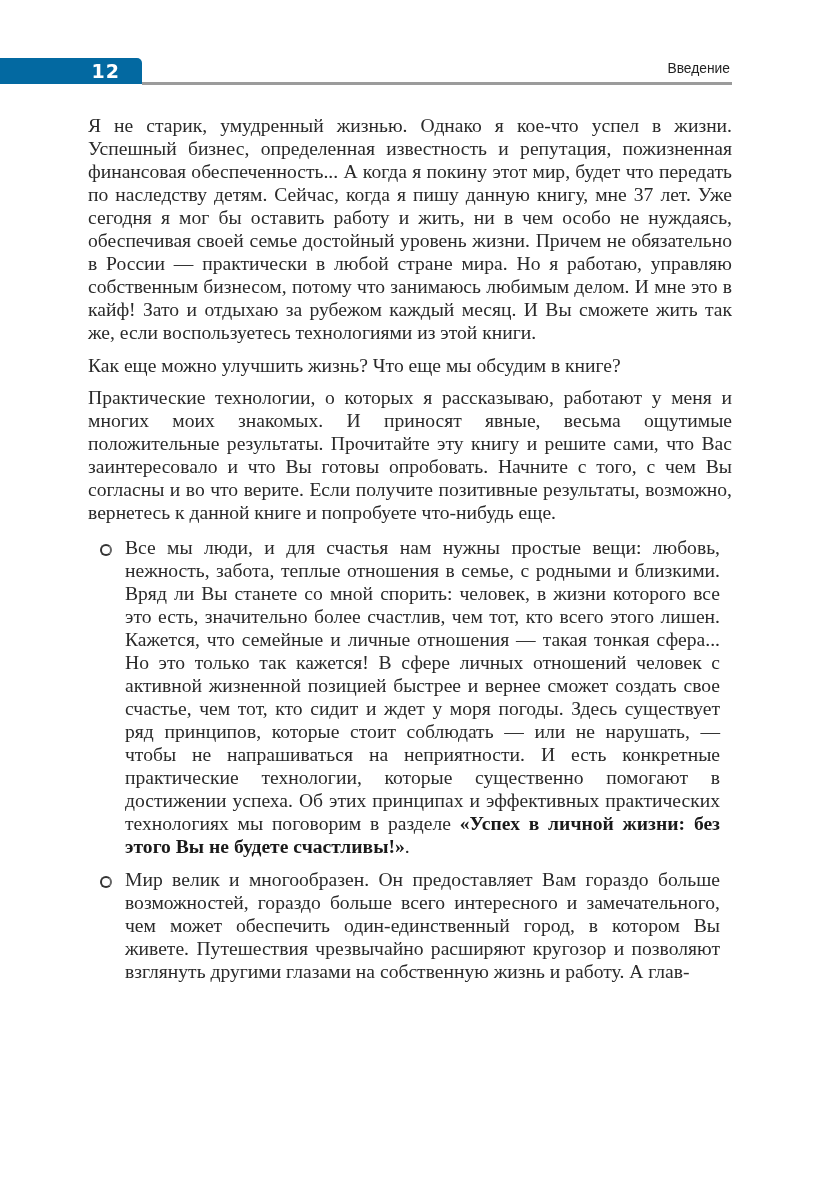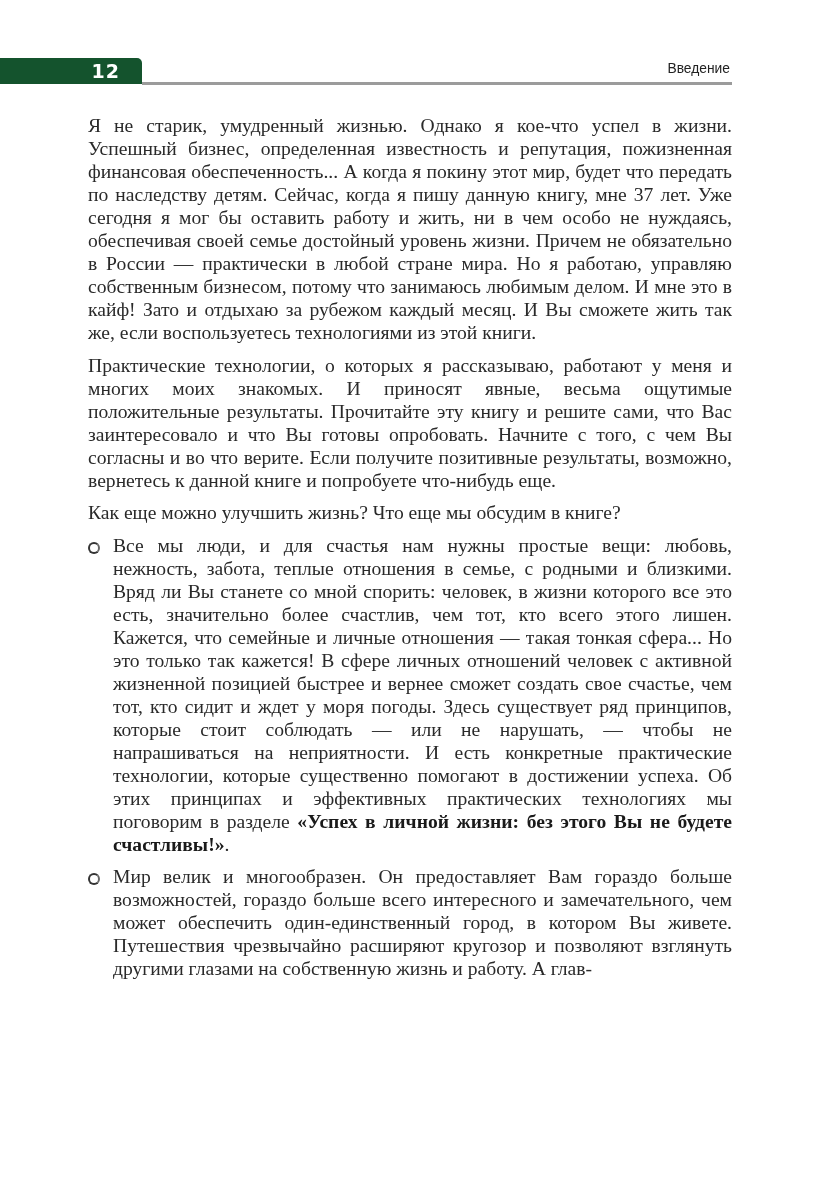--- a/index.html
+++ b/index.html
@@ -1,43 +1,43 @@
 <!DOCTYPE html>
 <html><head>
 <meta charset="utf-8">
 <style>
   html, body { margin: 0; padding: 0; background: #ffffff; }
   body { width: 819px; height: 1200px; position: relative; overflow: hidden; }
   .header { position: absolute; left: 0; top: 58px; width: 732px; height: 27px; }
-  .page-tab { position: absolute; left: 0; top: 0; width: 142px; height: 26px; background: #14532d; border-top-right-radius: 5px; }
+  .page-tab { position: absolute; left: 0; top: 0; width: 142px; height: 26px; background: #0369a1; border-top-right-radius: 5px; }
   .page-num { position: absolute; right: 22px; top: 2px; font-family: "DejaVu Sans", sans-serif; font-weight: bold; font-size: 19px; color: #ffffff; letter-spacing: 1px; }
   .rule { position: absolute; left: 142px; right: 0; bottom: 0; height: 3px; background: #9b9b9b; }
   .section-title { position: absolute; right: 2px; top: 1px; font-family: "Liberation Sans", sans-serif; font-size: 15px; color: #222; transform: scaleX(0.92); transform-origin: right; }
   .content { position: absolute; left: 88px; top: 114px; width: 644px; font-family: "Liberation Serif", serif; font-size: 19.6px; line-height: 23px; color: #2a2a2a; text-align: justify; hyphens: manual; }
   .content p { margin: 0 0 9.5px 0; }
-  .bullets { list-style: none; margin: 0; padding: 0; font-family: Liberation Serif, serif; }
+  .bullets { list-style: none; margin: 12px; padding: 0; font-family: Liberation Serif, serif; }
   .bullets li { position: relative; padding-left: 25px; margin-bottom: 9.5px; text-align: justify; }
   .bullet-icon { position: absolute; left: 0; top: 8px; width: 8px; height: 8px; border: 2.2px solid #333; border-radius: 50%; border-right-color: #666; }
   strong { font-weight: bold; color: #1a1a1a; }
 </style>
 </head>
 <body>
 
 <div class="header">
   <div class="page-tab">
     <span class="page-num">12</span>
   </div>
   <div class="rule"></div>
   <span class="section-title">Введение</span>
 </div>
 
 <div class="content">
   <p>Я не старик, умудренный жизнью. Однако я кое-что успел в жизни. Успешный бизнес, определенная известность и репутация, пожизненная финансовая обеспеченность... А когда я покину этот мир, будет что передать по наследству детям. Сейчас, когда я пишу данную книгу, мне 37 лет. Уже сегодня я мог бы оставить работу и жить, ни в чем особо не нуждаясь, обеспечивая своей семье достойный уровень жизни. Причем не обязательно в России — практически в любой стране мира. Но я работаю, управляю собственным бизнесом, потому что занимаюсь любимым делом. И мне это в кайф! Зато и отдыхаю за рубежом каждый месяц. И Вы сможете жить так же, если воспользуетесь технологиями из этой книги.</p>
+  <p>Как еще можно улучшить жизнь? Что еще мы обсудим в книге?</p>
   <p>Практические технологии, о которых я рассказываю, работают у меня и многих моих знакомых. И приносят явные, весьма ощутимые положительные результаты. Прочитайте эту книгу и решите сами, что Вас заинтересовало и что Вы готовы опробовать. Начните с того, с чем Вы согласны и во что верите. Если получите позитивные результаты, возможно, вернетесь к данной книге и попробуете что-нибудь еще.</p>
-  <p>Как еще можно улучшить жизнь? Что еще мы обсудим в книге?</p>
   <ul class="bullets">
     <li>
       <span class="bullet-icon"></span>
       <span>Все мы люди, и для счастья нам нужны простые вещи: любовь, нежность, забота, теплые отношения в семье, с родными и близкими. Вряд ли Вы станете со мной спорить: человек, в жизни которого все это есть, значительно более счастлив, чем тот, кто всего этого лишен. Кажется, что семейные и личные отношения — такая тонкая сфера... Но это только так кажется! В сфере личных отношений человек с активной жизненной позицией быстрее и вернее сможет создать свое счастье, чем тот, кто сидит и ждет у моря погоды. Здесь существует ряд принципов, которые стоит соблюдать — или не нарушать, — чтобы не напрашиваться на неприятности. И есть конкретные практические технологии, которые существенно помогают в достижении успеха. Об этих принципах и эффективных практических технологиях мы поговорим в разделе </span><strong>«Успех в личной жизни: без этого Вы не будете счастливы!»</strong><span>.</span>
     </li>
     <li>
       <span class="bullet-icon"></span>
       <span>Мир велик и многообразен. Он предоставляет Вам гораздо больше возможностей, гораздо больше всего интересного и замечательного, чем может обеспечить один-единственный город, в котором Вы живете. Путешествия чрезвычайно расширяют кругозор и позволяют взглянуть другими глазами на собственную жизнь и работу. А глав-</span>
     </li>
   </ul>

